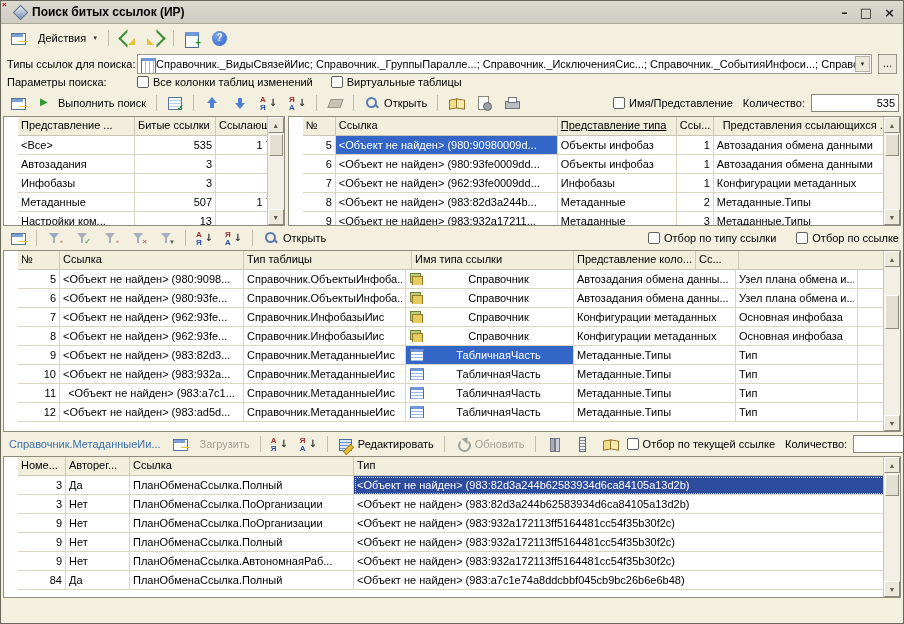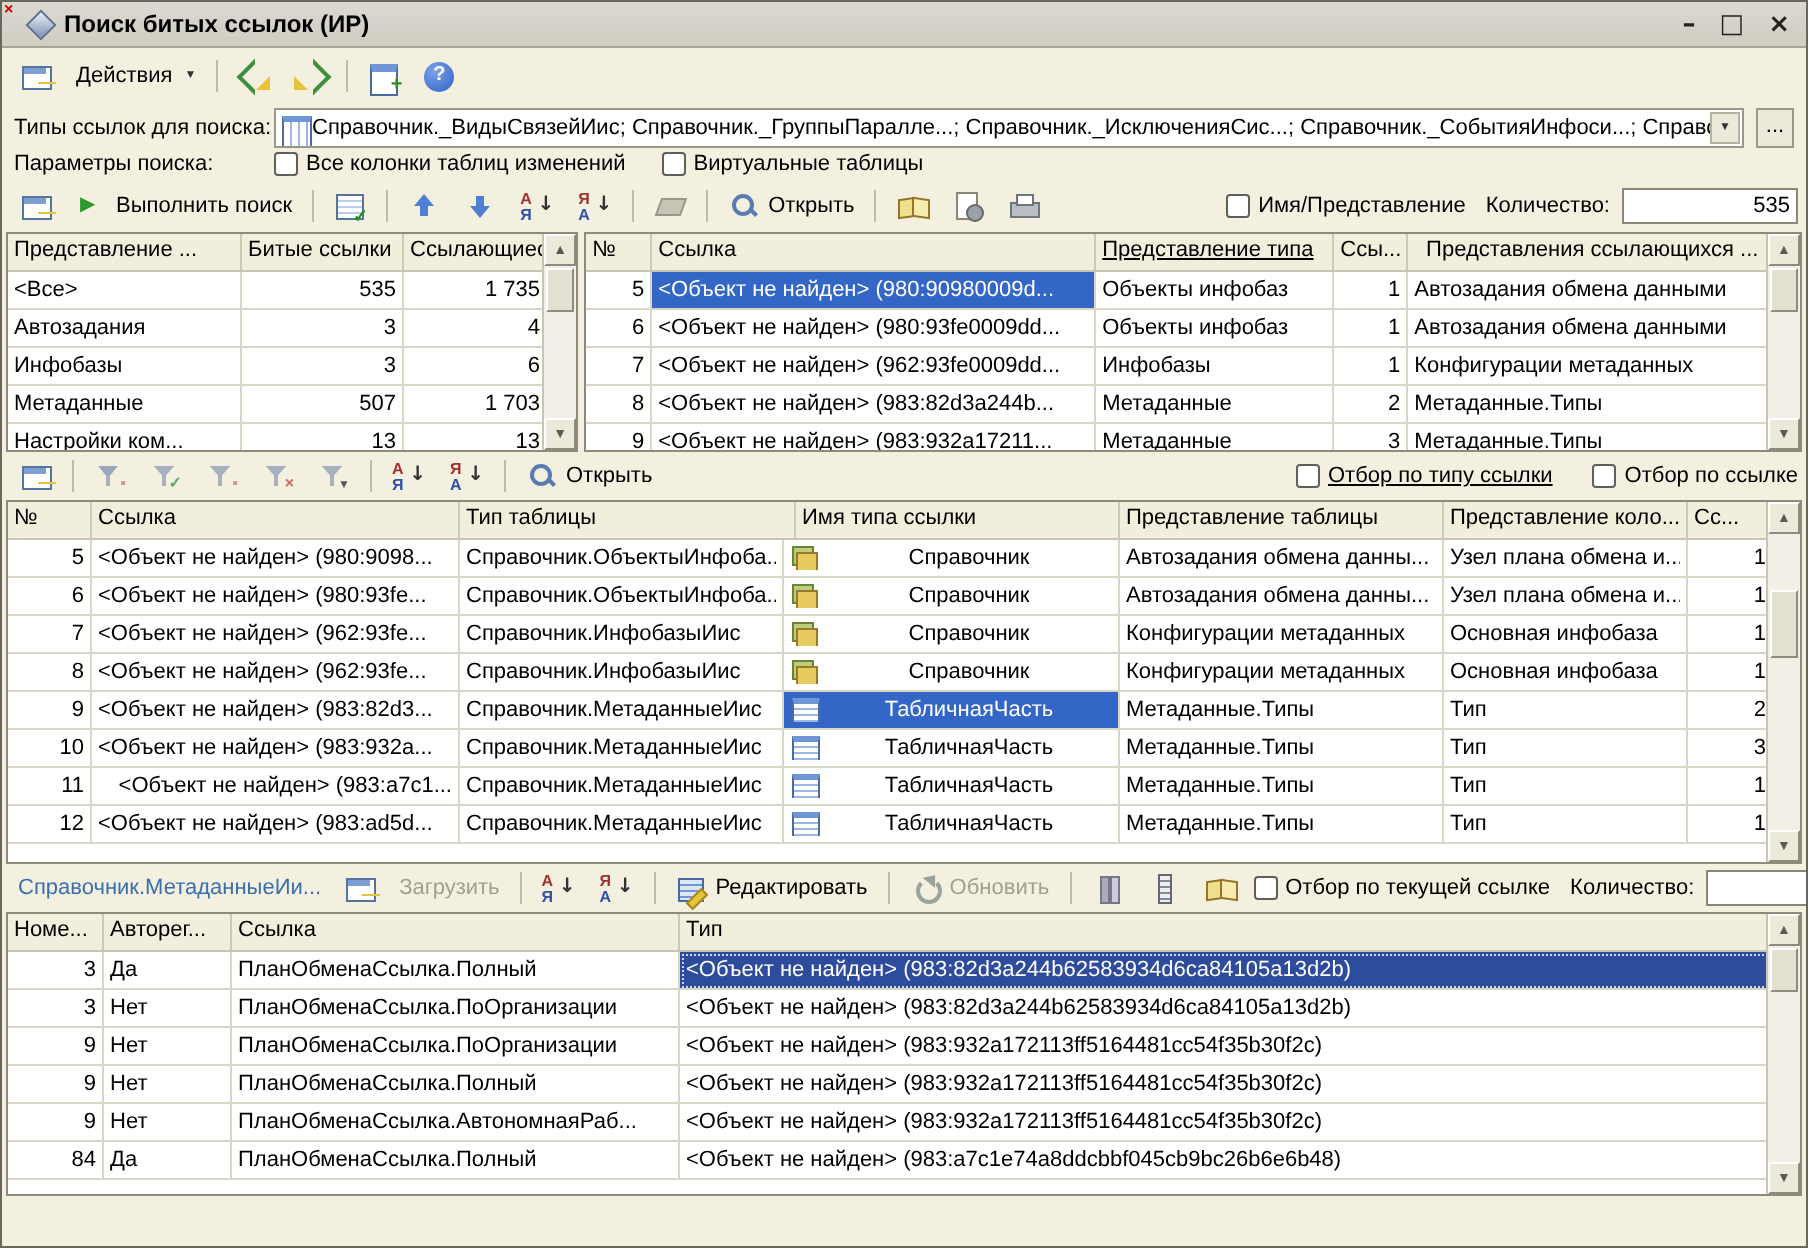--- a/index.html
+++ b/index.html
@@ -124,21 +124,21 @@
   
   .cb{display:inline-flex;align-items:center;gap:4px;white-space:nowrap;}
   .cb .box{width:12px;height:12px;background:#fff;border:1px solid #60605a;border-radius:2px;flex:0 0 auto;}
   
   .num{width:88px;height:18px;border:1px solid #8a8778;background:#fff;text-align:right;
     font:11px "Liberation Sans",sans-serif;padding:0 3px;}
   .cnt-lab{white-space:nowrap;margin:0 4px 0 8px;}
   
   .split{display:flex;gap:3px;padding:0 2px;flex:0 0 auto;}
   .panel{border:1px solid #8f8b7c;background:#fff;overflow:hidden;position:relative;display:flex;}
-  .gridwrap{display:flex;flex-direction:column;flex:1 1 auto;overflow:hidden;}
+  .gridwrap{display:flex;flex-direction:column;flex:1 1 auto;overflow:hidden;margin-left:14px;}
   .g-head{display:flex;background:#f1eedb;flex:0 0 19px;border-bottom:1px solid #c9c5b4;}
   .g-hcell{padding:2px 3px 0;border-right:1px solid #cdc9b8;white-space:nowrap;overflow:hidden;flex:0 0 auto;}
   .g-body{flex:1 1 auto;overflow:hidden;background:#fff;}
   .g-row{display:flex;height:19px;}
   .g-cell{padding:2px 3px 0;border-right:1px solid #dad6c6;border-bottom:1px solid #dad6c6;
     white-space:nowrap;overflow:hidden;flex:0 0 auto;display:flex;align-items:center;padding-top:0;}
   .g-cell span{overflow:hidden;white-space:nowrap;flex:1 1 auto;}
   .sel-blue{background:#3366c6;color:#fff;}
   .sel-navy{background:#2e4c9e;color:#fff;outline:1px dotted #ccd6ee;outline-offset:-2px;}
   
@@ -491,38 +491,37 @@
         <span class="ico i-sort i-sza">
           <span class="arr"></span>
         </span>
       </span>
     <span class="sep"></span>
     <span class="tbtn">
         <span class="ico i-mag"></span>
         <span>Открыть</span>
       </span>
     <span class="spacer"></span>
-    <label class="cb" style="margin-right:18px;text-decoration:underline;">
+    <label class="cb" style="margin-right:18px;">
       <span class="box"></span>
       <span>Отбор по типу ссылки</span>
     </label>
     <label class="cb">
       <span class="box"></span>
       <span>Отбор по ссылке</span>
     </label>
   </div>
 
   <div class="panel mid-panel" style="height:182px;">
     <div class="gridwrap">
       <div class="g-head">
           <div class="g-hcell" style="width: 42px;">№</div>
           <div class="g-hcell" style="width: 184px;">Ссылка</div>
           <div class="g-hcell" style="width: 168px;">Тип таблицы</div>
           <div class="g-hcell" style="width: 162px;">Имя типа ссылки</div>
-          <div class="g-hcell" style="width: 162px;">Представление таблицы</div>
           <div class="g-hcell" style="width: 122px;">Представление коло...</div>
           <div class="g-hcell" style="width: 43px;">Сс...</div>
         </div>
       <div class="g-body">
           <div class="g-row">
             <div class="g-cell" style="width: 42px;">
               <span style="text-align: right;">5</span>
             </div>
             <div class="g-cell" style="width: 184px;">
               <span style="text-align: left;">&lt;Объект не найден&gt; (980:9098...</span>
@@ -662,21 +661,21 @@
             </div>
             <div class="g-cell" style="width: 43px;">
               <span style="text-align: right;">3</span>
             </div>
           </div>
           <div class="g-row">
             <div class="g-cell" style="width: 42px;">
               <span style="text-align: right;">11</span>
             </div>
             <div class="g-cell" style="width: 184px;">
-              <span style="text-align: right;">&lt;Объект не найден&gt; (983:a7c1...</span>
+              <span style="text-align: center;">&lt;Объект не найден&gt; (983:a7c1...</span>
             </div>
             <div class="g-cell" style="width: 162px;">
               <span style="text-align: left;">Справочник.МетаданныеИис</span>
             </div>
             <div class="g-cell" style="width: 168px;">
               <span class="cicon tab"></span>
               <span style="text-align: left;">ТабличнаяЧасть</span>
             </div>
             <div class="g-cell" style="width: 162px;">
               <span style="text-align: left;">Метаданные.Типы</span>

